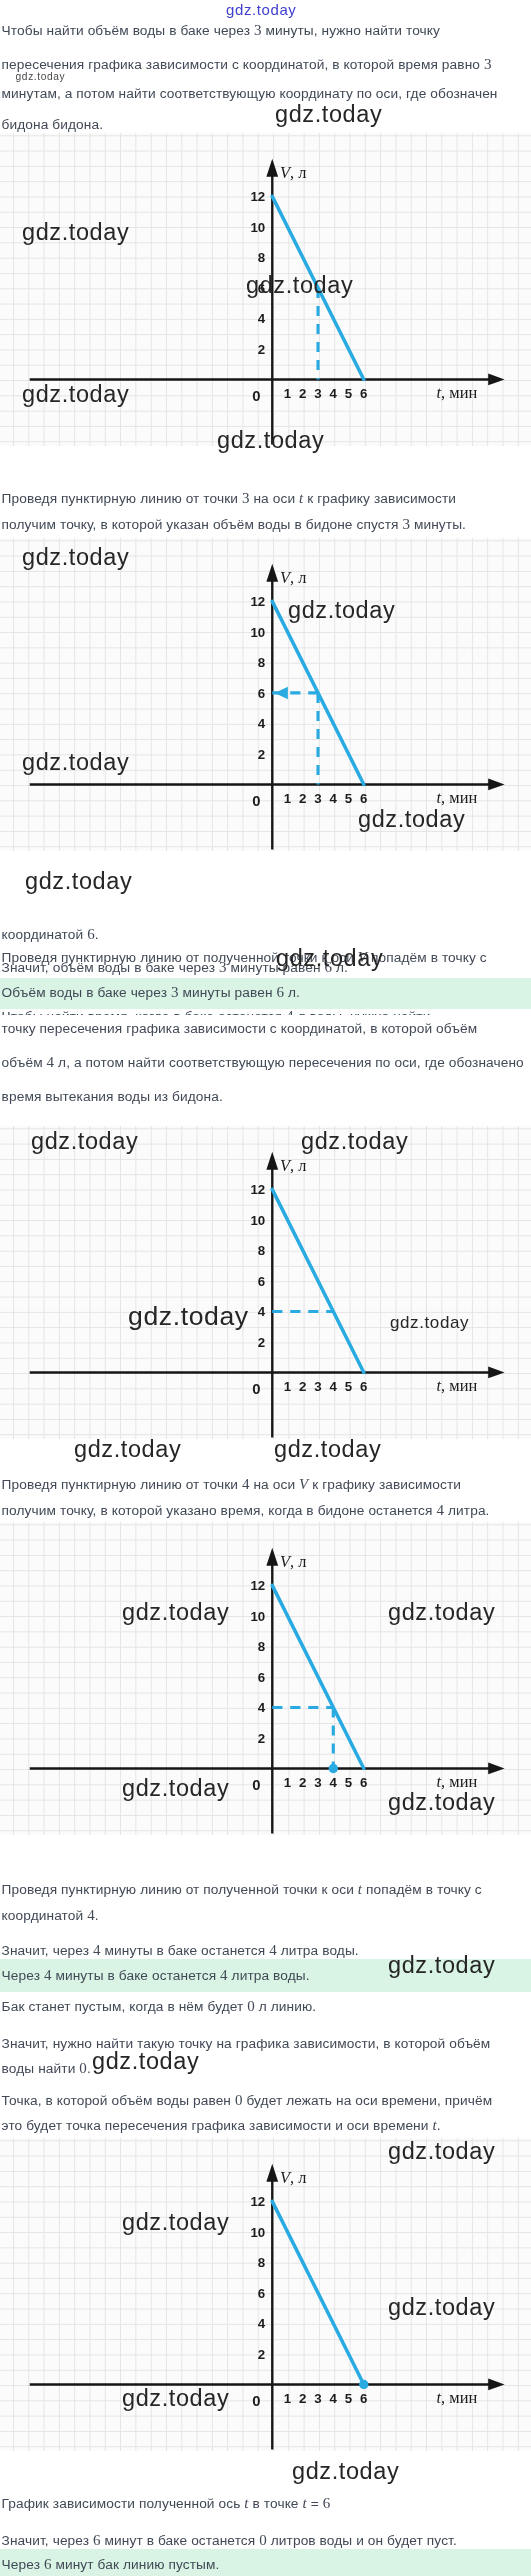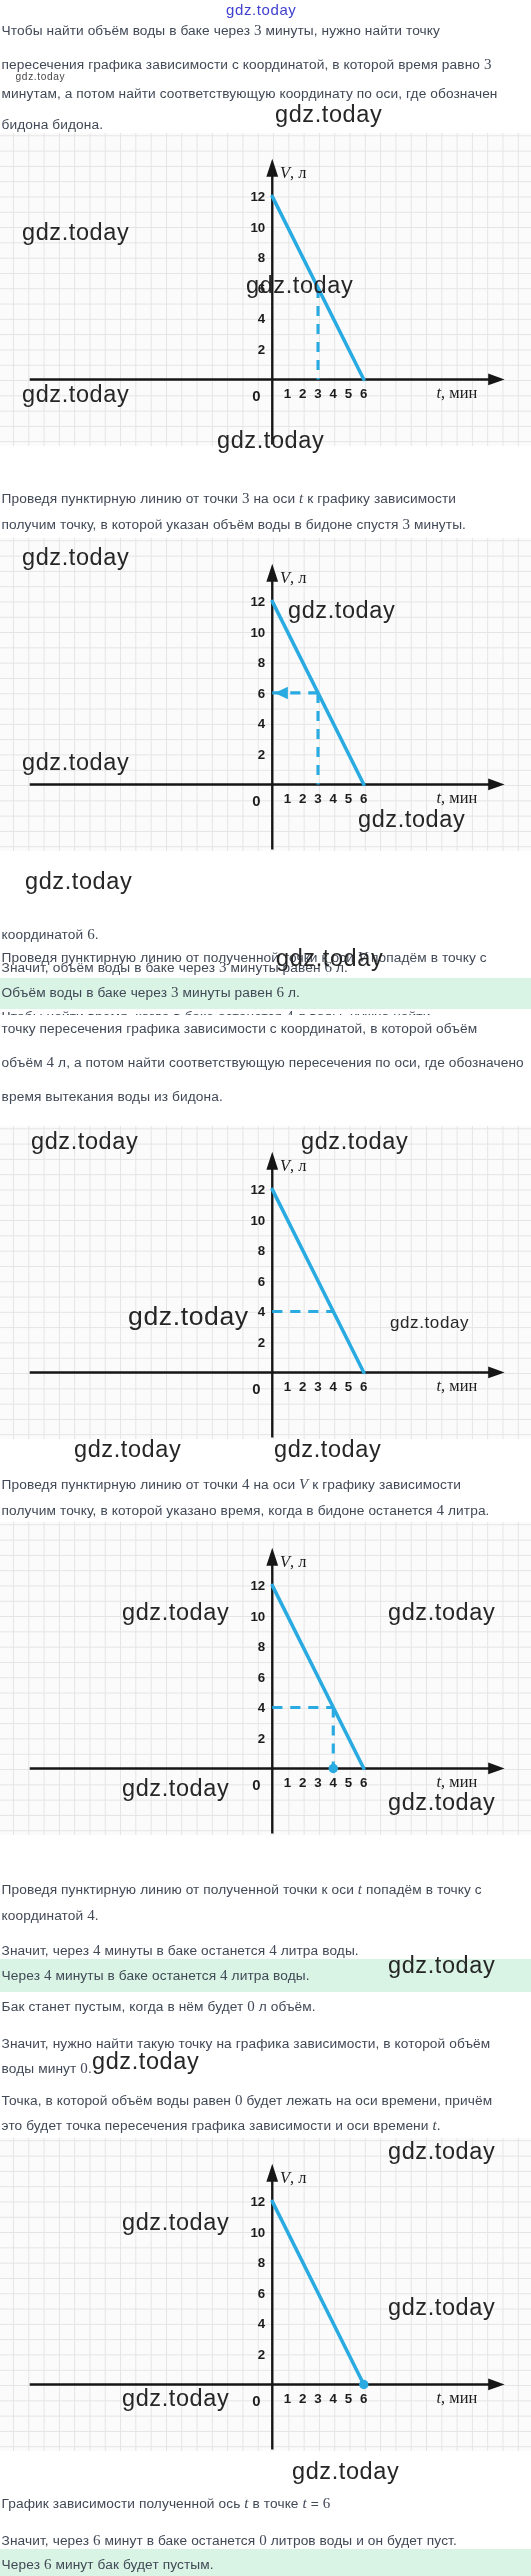--- a/index.html
+++ b/index.html
@@ -178,28 +178,28 @@
 <div class="ln clip" style="top:1008px"><span class="n">Чтобы найти время, когда в баке останется </span><span class="m">4</span><span class="n"> л воды, нужно найти</span></div>
 <div class="ln" style="top:1021px"><span class="n">точку пересечения графика зависимости с координатой, в которой объём</span></div>
 <div class="ln" style="top:1054px"><span class="n">объём </span><span class="m">4</span><span class="n"> л, а потом найти соответствующую пересечения по оси, где обозначено</span></div>
 <div class="ln" style="top:1089px"><span class="n">время вытекания воды из бидона.</span></div>
 <div class="ln" style="top:1476px"><span class="n">Проведя пунктирную линию от точки </span><span class="m">4</span><span class="n"> на оси </span><span class="mi">V</span><span class="n"> к графику зависимости</span></div>
 <div class="ln" style="top:1502px"><span class="n">получим точку, в которой указано время, когда в бидоне останется </span><span class="m">4</span><span class="n"> литра.</span></div>
 <div class="ln" style="top:1881px"><span class="n">Проведя пунктирную линию от полученной точки к оси </span><span class="mi">t</span><span class="n"> попадём в точку с</span></div>
 <div class="ln" style="top:1907px"><span class="n">координатой </span><span class="m">4</span><span class="n">.</span></div>
 <div class="ln" style="top:1942px"><span class="n">Значит, через </span><span class="m">4</span><span class="n"> минуты в баке останется </span><span class="m">4</span><span class="n"> литра воды.</span></div>
 <div class="ln" style="top:1967px"><span class="n">Через </span><span class="m">4</span><span class="n"> минуты в баке останется </span><span class="m">4</span><span class="n"> литра воды.</span></div>
-<div class="ln" style="top:1998px"><span class="n">Бак станет пустым, когда в нём будет </span><span class="m">0</span><span class="n"> л объём.</span></div>
+<div class="ln" style="top:1998px"><span class="n">Бак станет пустым, когда в нём будет </span><span class="m">0</span><span class="n"> л линию.</span></div>
 <div class="ln" style="top:2036px"><span class="n">Значит, нужно найти такую точку на графика зависимости, в которой объём</span></div>
-<div class="ln" style="top:2060px"><span class="n">воды минут </span><span class="m">0</span><span class="n">.</span></div>
+<div class="ln" style="top:2060px"><span class="n">воды найти </span><span class="m">0</span><span class="n">.</span></div>
 <div class="ln" style="top:2092px"><span class="n">Точка, в которой объём воды равен </span><span class="m">0</span><span class="n"> будет лежать на оси времени, причём</span></div>
 <div class="ln" style="top:2117px"><span class="n">это будет точка пересечения графика зависимости и оси времени </span><span class="mi">t</span><span class="n">.</span></div>
 <div class="ln" style="top:2495px"><span class="n">График зависимости полученной ось </span><span class="mi">t</span><span class="n"> в точке </span><span class="mi">t</span><span class="n"> = </span><span class="m">6</span></div>
 <div class="ln" style="top:2532px"><span class="n">Значит, через </span><span class="m">6</span><span class="n"> минут в баке останется </span><span class="m">0</span><span class="n"> литров воды и он будет пуст.</span></div>
-<div class="ln" style="top:2556px"><span class="n">Через </span><span class="m">6</span><span class="n"> минут бак будет пустым.</span></div>
+<div class="ln" style="top:2556px"><span class="n">Через </span><span class="m">6</span><span class="n"> минут бак линию пустым.</span></div>
 
 <div class="wm" style="left:226px;top:2.3px;font-size:15px;color:#3f3fd0;font-weight:400">gdz.today</div>
 <div class="wm" style="left:15.6px;top:72px;font-size:10.2px;color:#4a4a4a">gdz.today</div>
 <div class="wm" style="left:275px;top:103px">gdz.today</div>
 <div class="wm" style="left:22px;top:221px">gdz.today</div>
 <div class="wm" style="left:246px;top:274px">gdz.today</div>
 <div class="wm" style="left:22px;top:383px">gdz.today</div>
 <div class="wm" style="left:217px;top:429px">gdz.today</div>
 <div class="wm" style="left:22px;top:546px">gdz.today</div>
 <div class="wm" style="left:288px;top:599px">gdz.today</div>

